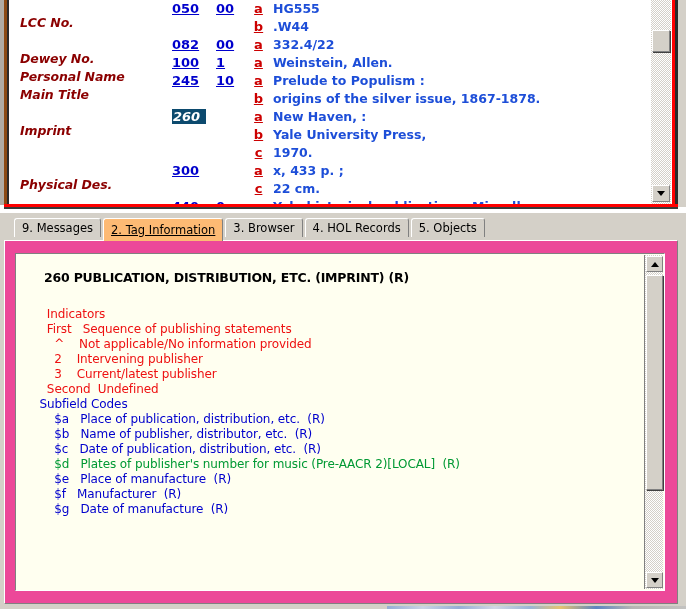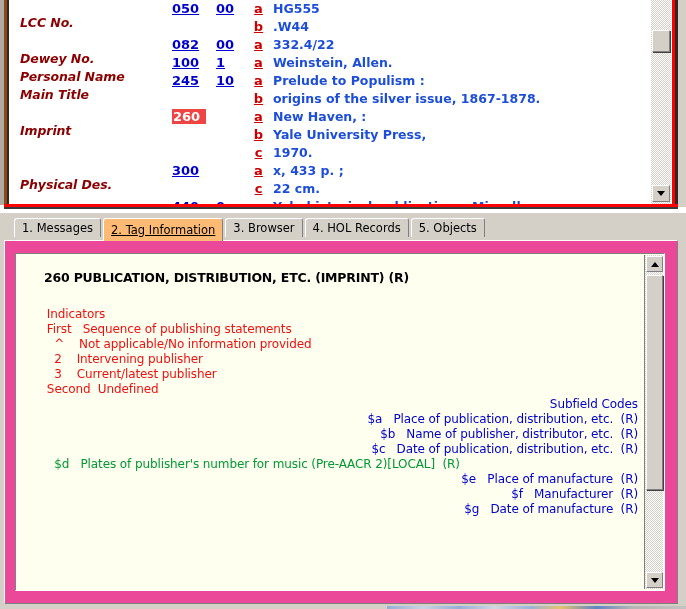--- a/index.html
+++ b/index.html
@@ -46,22 +46,23 @@
     letter-spacing: -0.1px;
   }
   .m-tag {
     position: absolute; left: 163px; top: 1px; width: 34px;
     text-align: left;
     font-family: "DejaVu Sans", sans-serif;
     font-size: 13px; font-weight: bold; color: #0000cc;
     text-decoration: underline;
   }
   .m-tag.sel {
-    background: #ef4444; color: #ffffff; text-decoration: none;
+    background: #0c4a6e; color: #ffffff; text-decoration: none;
     padding: 0 1px;
+    font-style: italic;
   }
   .m-ind {
     position: absolute; left: 207px; top: 1px; width: 26px;
     text-align: left;
     font-family: "DejaVu Sans", sans-serif;
     font-size: 13px; font-weight: bold; color: #0000cc;
     text-decoration: underline;
   }
   .m-ind.blank { color: transparent; }
   .m-sub {
@@ -170,21 +171,21 @@
   }
   .ti-gap { height: 22px; }
   .ti-line {
     font-family: "DejaVu Sans", sans-serif;
     font-size: 12px;
     line-height: 15px;
     white-space: pre;
     letter-spacing: -0.1px;
   }
   .c-red   { color: #ee1111; }
-  .c-blue  { color: #0000cc; text-align: right; }
+  .c-blue  { color: #0000cc; }
   .c-green { color: #009933; }
 
   
   #ti-scroll {
     position: absolute; right: 1px; top: 1px;
     width: 19px; height: 334px;
     background-color: #d4d0c8;
     background-image:
       linear-gradient(45deg, #ffffff 25%, transparent 25%, transparent 75%, #ffffff 75%),
       linear-gradient(45deg, #ffffff 25%, transparent 25%, transparent 75%, #ffffff 75%);
@@ -325,21 +326,21 @@
   <div id="marc-scroll">
     <div id="marc-scroll-thumb"></div>
     <div id="marc-scroll-down">
       <span class="arrow-dn"></span>
     </div>
   </div>
 </div>
 
 <div id="tabstrip">
   <div class="tabs-row" id="tabs-row">
-      <div class="tab">1. Messages</div>
+      <div class="tab">9. Messages</div>
       <div class="tab active">2. Tag Information</div>
       <div class="tab">3. Browser</div>
       <div class="tab">4. HOL Records</div>
       <div class="tab">5. Objects</div>
     </div>
 </div>
 
 <div id="taginfo-outer">
   <div id="taginfo-inner">
     <div id="taginfo-content">

